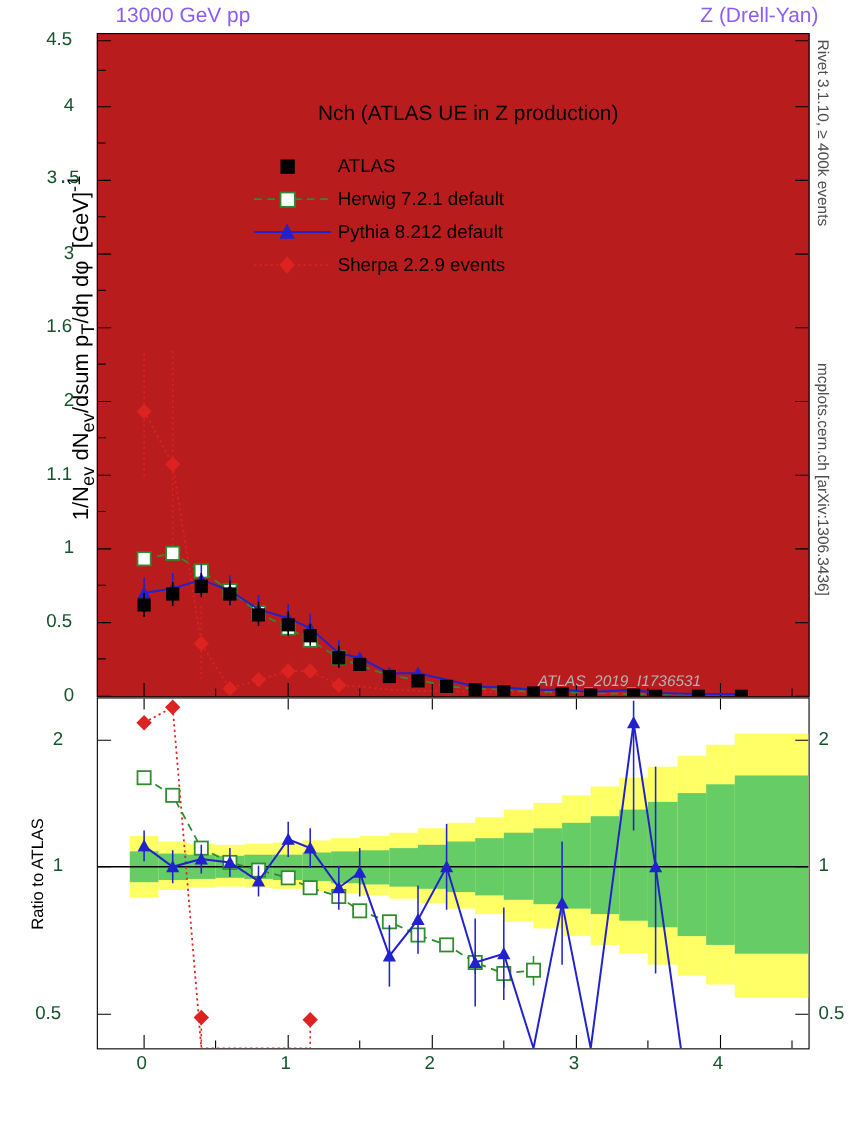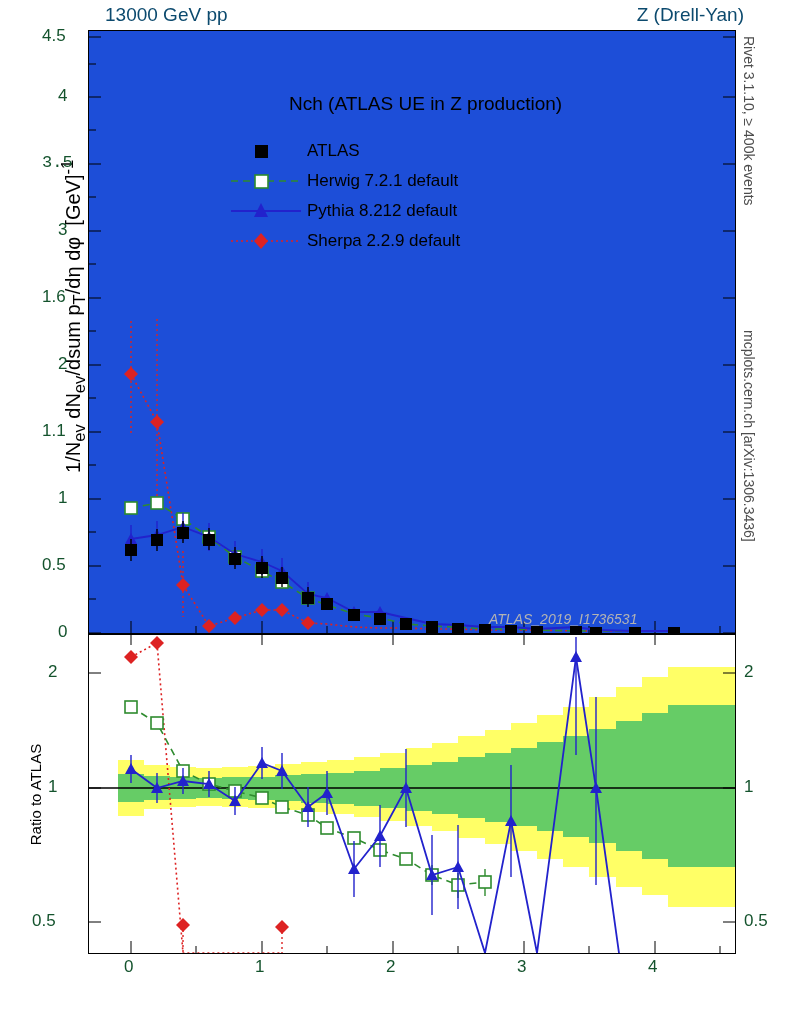--- a/index.html
+++ b/index.html
@@ -15,35 +15,35 @@
     overflow: hidden;
   }
   #root {
     position: relative;
     width: 786px;
     height: 1024px;
   }
   .abs { position: absolute; }
   .hdr {
     font-size: 19px;
-    color: #0c4a6e;
+    color: #8b5cf6;
     white-space: nowrap;
   }
   #hdr-left { left: 105px; top: 4px; }
   #hdr-right { right: 42px; top: 4px; text-align: center; }
 
   
   #main-frame {
     left: 88px;
     top: 30px;
     width: 648px;
     height: 604px;
     border: 1px solid #000;
     box-sizing: border-box;
-    background: #1d4ed8;
+    background: #b91c1c;
   }
   #ratio-frame {
     left: 88px;
     top: 634px;
     width: 648px;
     height: 320px;
     border: 1px solid #000;
     box-sizing: border-box;
     background: #fff;
   }
@@ -307,21 +307,21 @@
         </span>
         <span class="leg-text">Pythia 8.212 default</span>
       </div>
       <div class="leg-row">
         <span class="leg-mark">
           <svg width="74" height="30">
             <line x1="2" y1="15" x2="72" y2="15" stroke="#dd2222" stroke-width="1.6" stroke-dasharray="2,3"></line>
             <polygon points="32,7 39,15 32,23 25,15" fill="#dd2222"></polygon>
           </svg>
         </span>
-        <span class="leg-text">Sherpa 2.2.9 default</span>
+        <span class="leg-text">Sherpa 2.2.9 events</span>
       </div>
     </div>
   </div>
 
   <div class="tick-label" style="left:58px; top:622px;">0</div>
   <div class="tick-label" style="left:42px; top:555px;">0.5</div>
   <div class="tick-label" style="left:58px; top:488px;">1</div>
   <div class="tick-label" style="left:42px; top:421px;">1.1</div>
   <div class="tick-label" style="left:58px; top:354px;">2</div>
   <div class="tick-label" style="left:42px; top:287px;">1.6</div>

